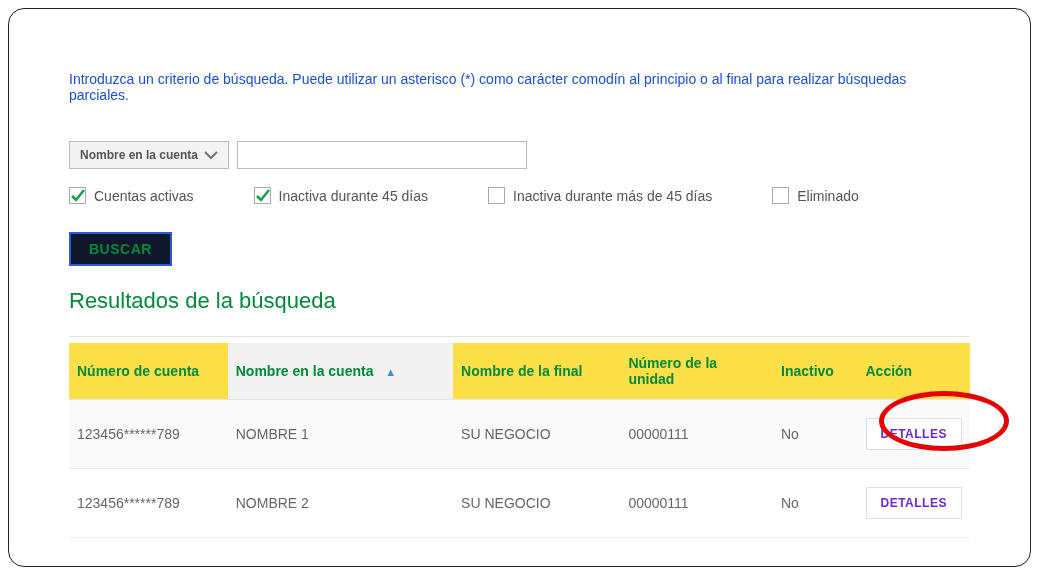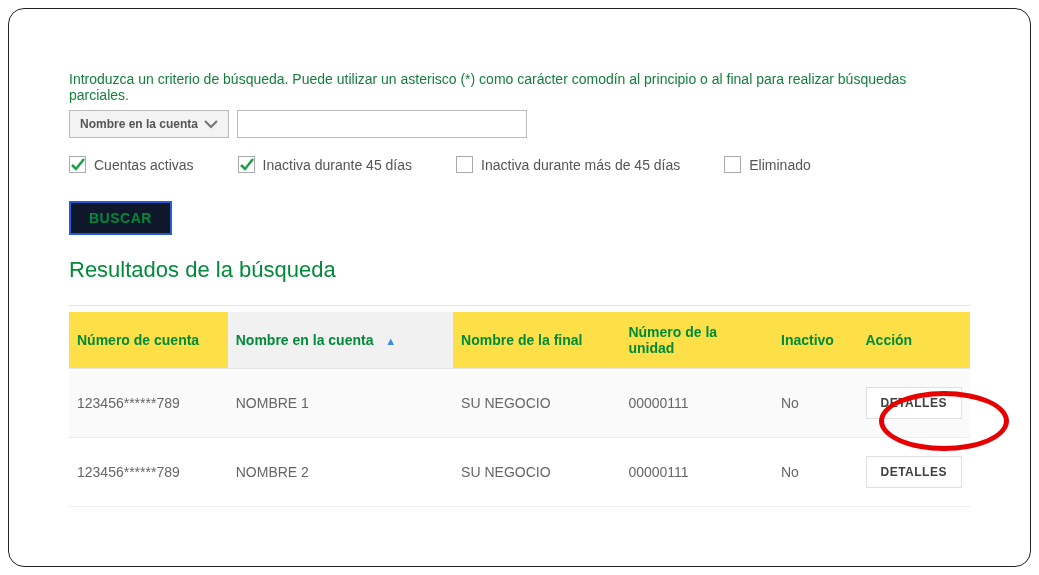--- a/index.html
+++ b/index.html
@@ -14,22 +14,22 @@
     .card {
       border: 1px solid #222;
       border-radius: 16px;
       padding: 62px 60px 50px 60px;
       height: 559px;
       position: relative;
       overflow: hidden;
     }
     .intro {
       font-size: 14px;
-      color: #15803d;
-      margin-bottom: 7px;
+      color: #1d4ed8;
+      margin-bottom: 38px;
     }
     .search-label {
       font-size: 14px;
       font-weight: 700;
       color: #222;
       margin-bottom: 8px;
     }
     .search-row {
       display: flex;
       gap: 8px;
@@ -54,21 +54,21 @@
     .chevron svg { display: block; }
     .text-input {
       width: 290px;
       height: 28px;
       border: 1px solid #bbb;
       padding: 2px 6px;
       font-size: 13px;
     }
     .filters {
       display: flex;
-      gap: 44px;
+      gap: 60px;
       margin-bottom: 28px;
       font-size: 14px;
       color: #555;
     }
     .checkbox {
       display: inline-flex;
       align-items: center;
       gap: 8px;
       cursor: pointer;
     }
@@ -131,21 +131,21 @@
       padding: 18px 8px;
       color: #666;
       border-bottom: 1px solid #eee;
       vertical-align: middle;
     }
     tbody tr:first-child { background: #fafafa; }
     .details-btn {
       display: inline-block;
       border: 1px solid #e0e0e0;
       background: #fff;
-      color: #404040;
+      color: #6d28d9;
       font-weight: 700;
       font-size: 12px;
       letter-spacing: 0.5px;
       padding: 8px 14px;
       cursor: pointer;
     }
     .annot-ellipse {
       position: absolute;
       width: 130px;
       height: 60px;

